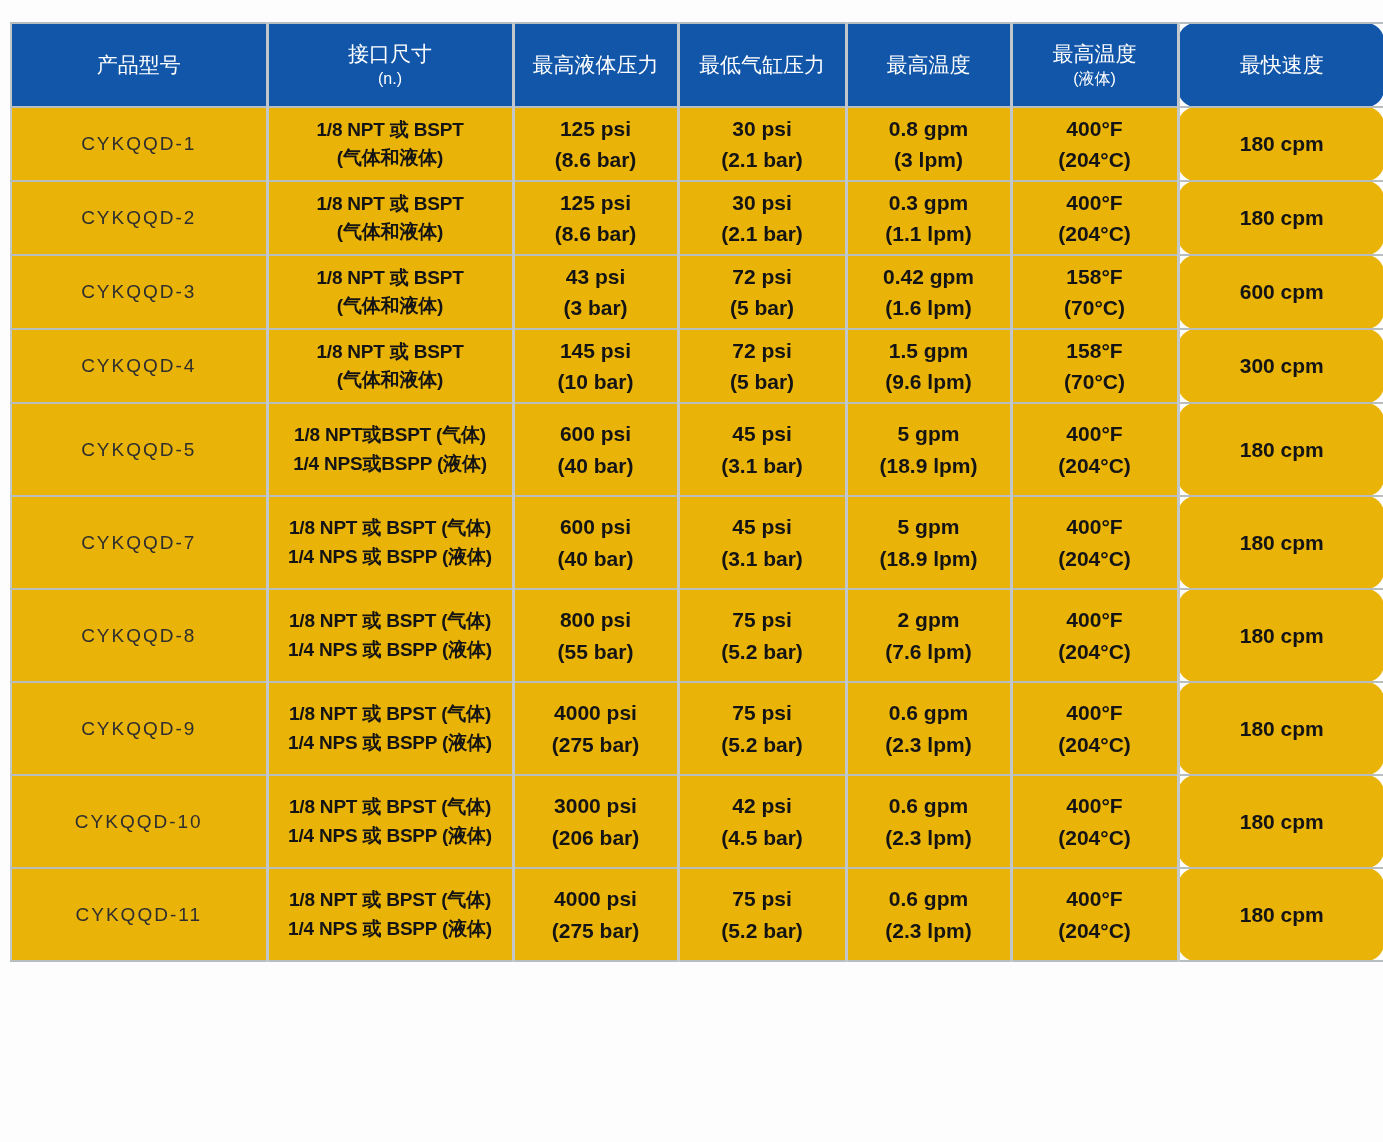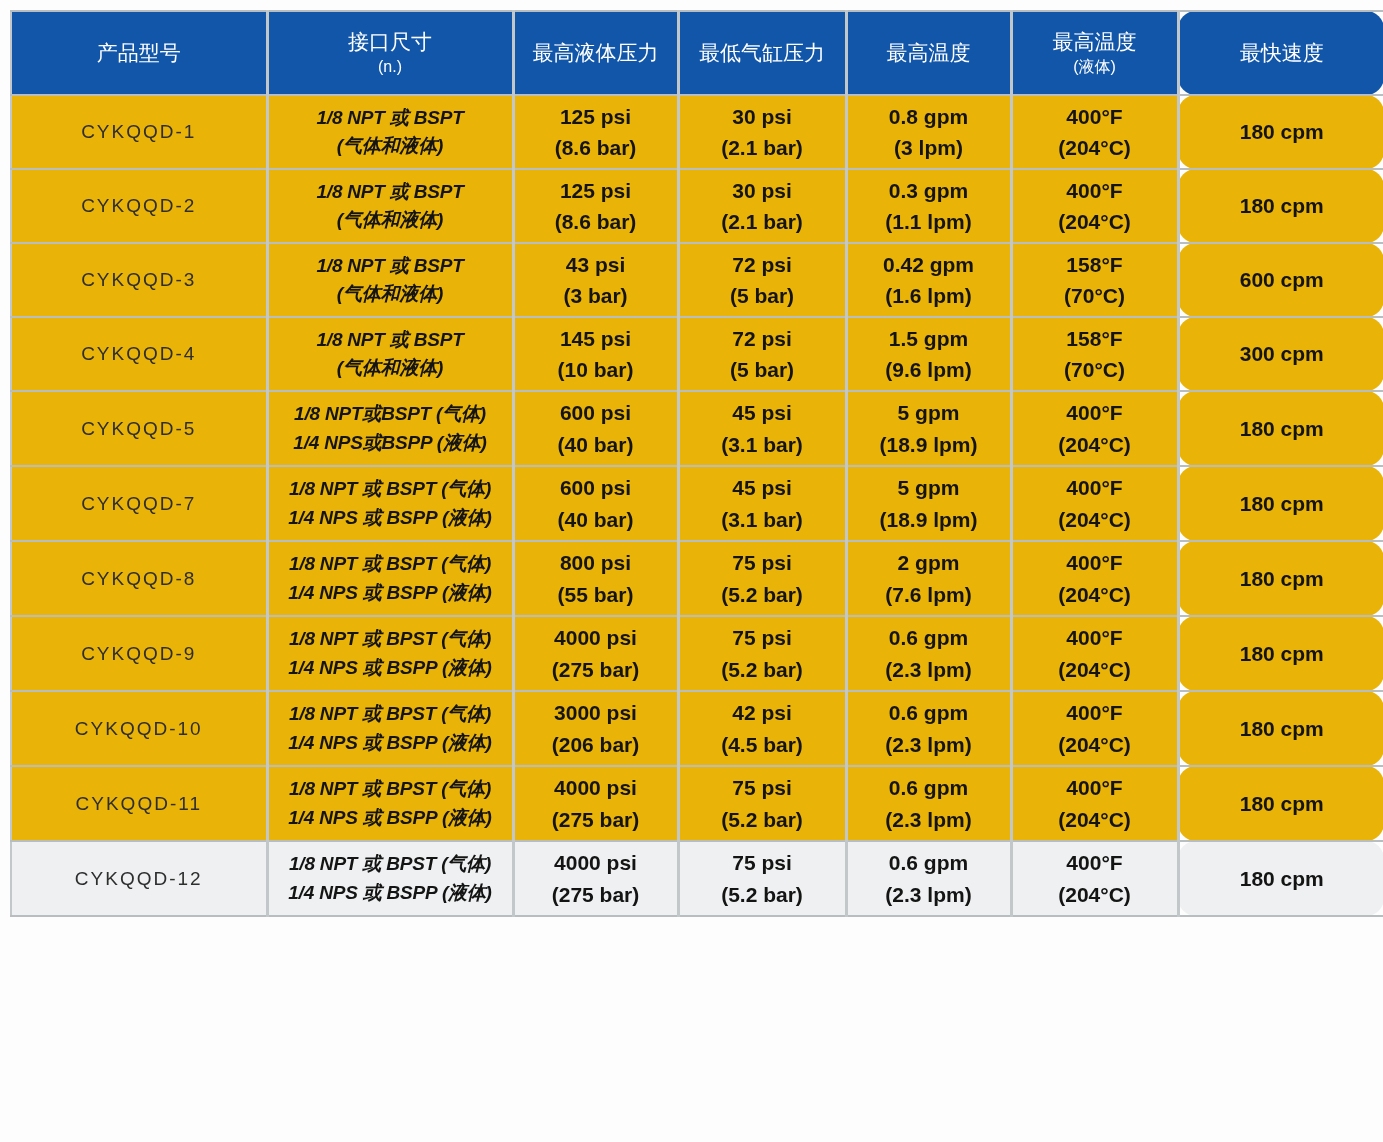--- a/index.html
+++ b/index.html
@@ -10,21 +10,21 @@
   }
   .page {
     position: relative;
     width: 1383px;
     height: 1142px;
     background: #fdfdfd;
     overflow: hidden;
   }
   table.spec {
     position: absolute;
-    top: 10px;
+    top: 22px;
     left: 10px;
     width: 1373px;
     border-collapse: collapse;
     table-layout: fixed;
     background: #fdfdfd;
   }
   table.spec th, table.spec td {
     border-right: 3px solid #c2c7ca;
     border-bottom: 2px solid #b8bdc0;
     border-left: 2px solid #c2c7ca;
@@ -46,36 +46,35 @@
     border-right: 4px solid #ccd2d6;
     border-bottom: 2px solid #a9aeb2;
     line-height: 1.35;
   }
   thead th .sub { display: block; font-size: 16px; font-weight: 300; }
   thead th .sub:empty { display: none; }
 
   
   tbody tr { background: #eab308; }
   tbody tr:nth-child(-n+4) { height: 74px; }
-  tbody tr:nth-child(n+5) { height: 75px; }
+  tbody tr:nth-child(n+5) { height: 93px; }
   tbody tr:nth-child(11) { background: #eef0f1; padding-left: 28px; }
 
   td { white-space: pre-line; color: #141414; }
   td.model {
     font-size: 19px;
     font-weight: 400;
     color: #2e2e2e;
     letter-spacing: 2px;
   }
   td.iface {
     font-size: 19px;
     font-weight: 700;
     line-height: 1.5;
     letter-spacing: -0.2px;
-    font-style: italic;
   }
   td.val {
     font-size: 21px;
     font-weight: 700;
     line-height: 1.5;
   }
 </style>
 </head>
 <body>
 
@@ -256,30 +255,16 @@
       <td class="val">4000 psi
 (275 bar)</td>
       <td class="val">75 psi
 (5.2 bar)</td>
       <td class="val">0.6 gpm
 (2.3 lpm)</td>
       <td class="val">400°F
 (204°C)</td>
       <td class="val">180 cpm</td>
     </tr>
-        <tr>
-      <td class="model">CYKQQD-12</td>
-      <td class="iface">1/8 NPT 或 BPST (气体)
-1/4 NPS 或 BSPP (液体)</td>
-      <td class="val">4000 psi
-(275 bar)</td>
-      <td class="val">75 psi
-(5.2 bar)</td>
-      <td class="val">0.6 gpm
-(2.3 lpm)</td>
-      <td class="val">400°F
-(204°C)</td>
-      <td class="val">180 cpm</td>
-    </tr>
       </tbody>
   </table>
 
 </div>
 
 </body></html>

